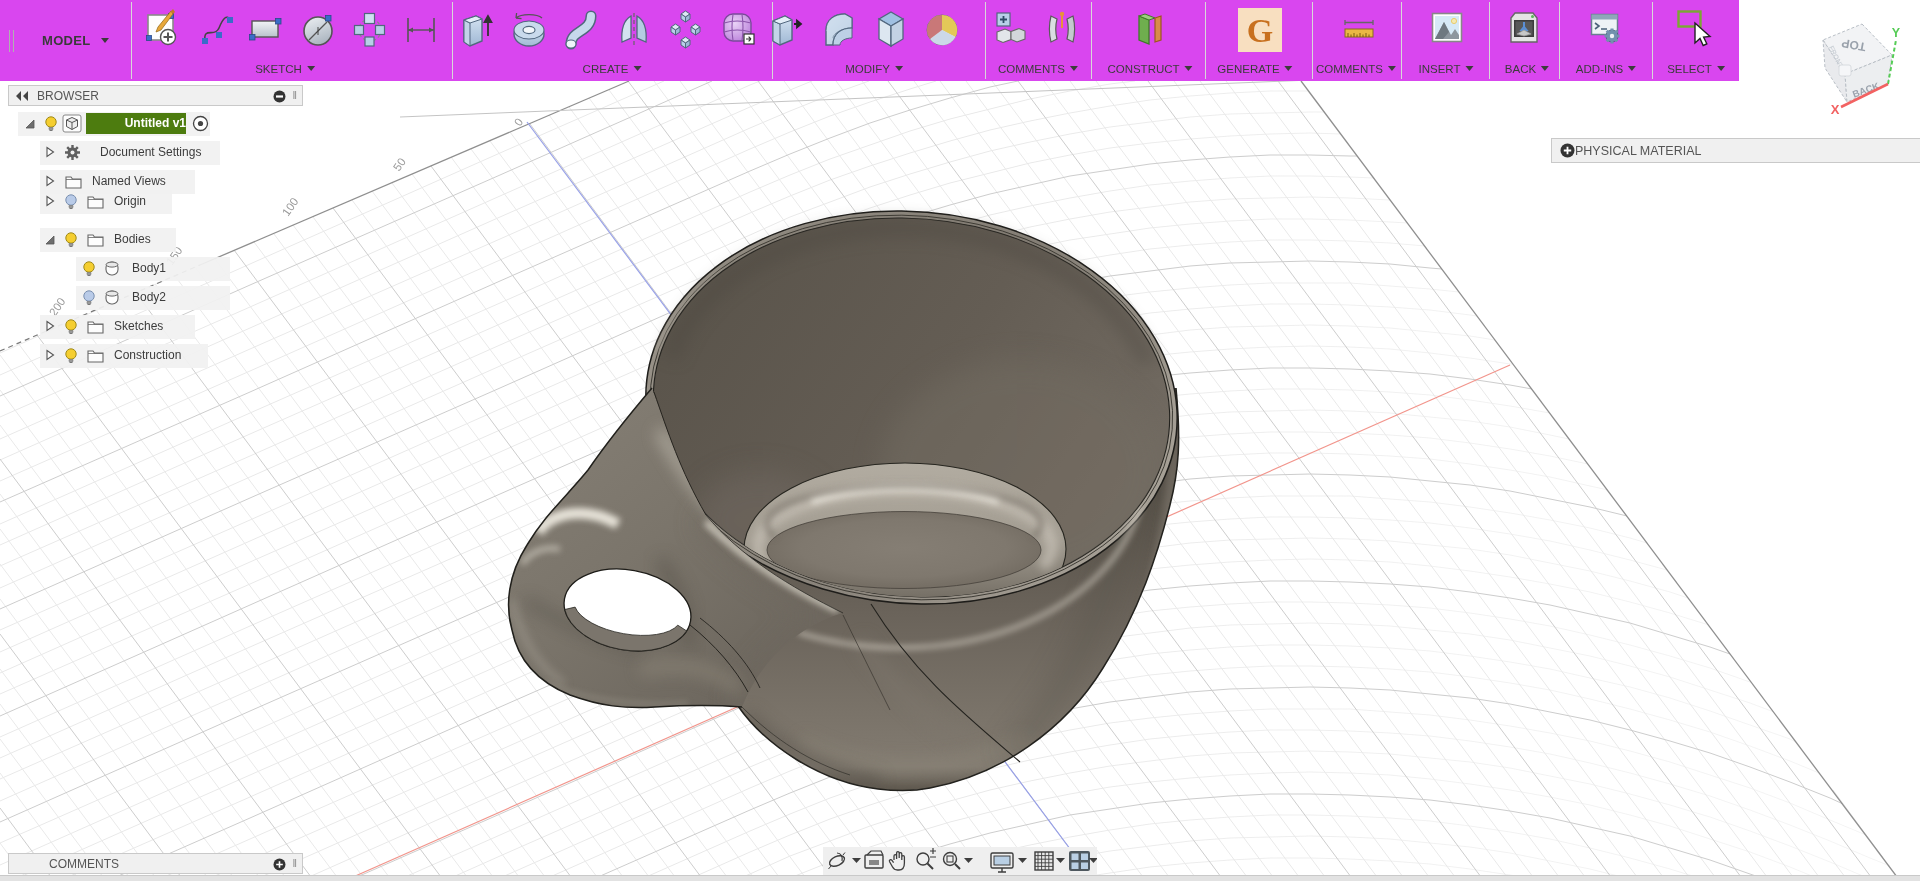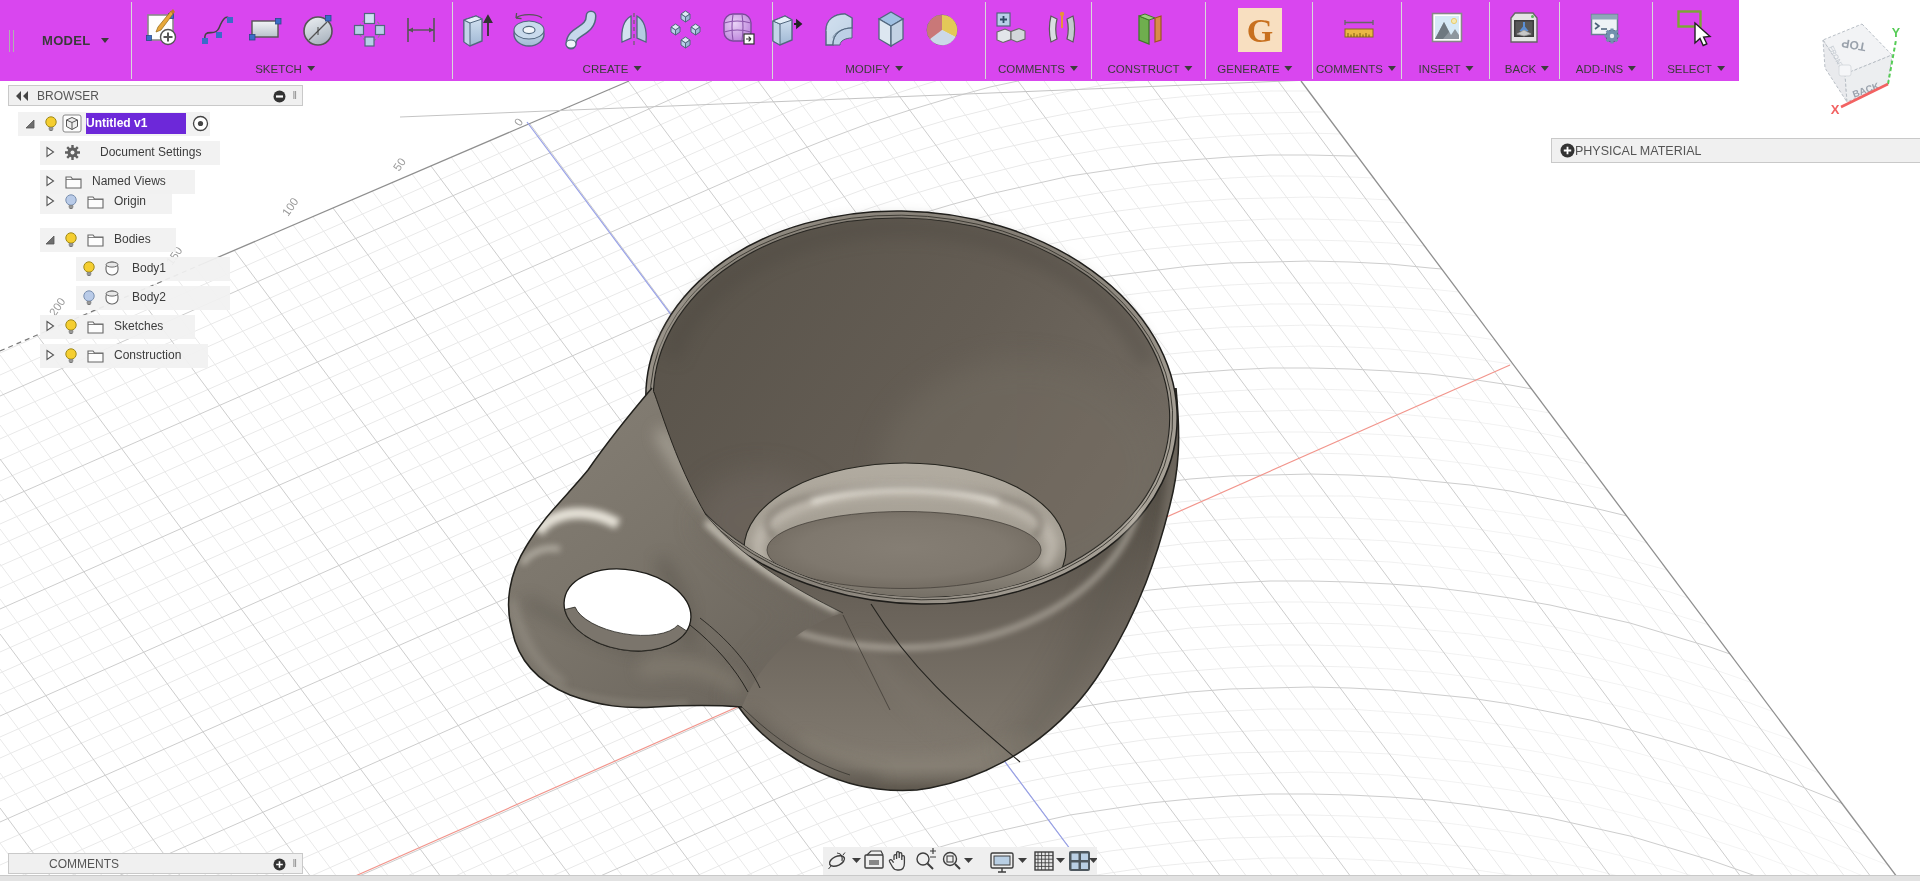--- a/index.html
+++ b/index.html
@@ -414,21 +414,21 @@
       <svg style="position:absolute;left:26px;top:3px" width="14" height="19" viewBox="0 0 14 19">
 <circle cx="7" cy="7" r="5.2" fill="#f5ce30" stroke="#a08a18" stroke-width="1"></circle>
 <path d="M5 12.5 h4 v2 h-4 Z" fill="#999" stroke="#777" stroke-width="0.6"></path>
 <path d="M5.5 15.5 h3" stroke="#777" stroke-width="1"></path>
       </svg>
       <svg style="position:absolute;left:44px;top:2px" width="20" height="19" viewBox="0 0 20 19">
 <rect x="1" y="1" width="18" height="17" rx="2" fill="#fdfdfd" stroke="#888" stroke-width="1"></rect>
 <path d="M10 3.5 L15.5 6 L15.5 12.5 L10 15.5 L4.5 12.5 L4.5 6 Z" fill="#eee" stroke="#555" stroke-width="1"></path>
 <path d="M4.5 6 L10 8.5 L15.5 6 M10 8.5 V15.5" fill="none" stroke="#555" stroke-width="1"></path>
       </svg>
-      <div style="position:absolute;left:68px;top:1px;width:100px;height:21px;background:#6d28d9;color:#fff;font-weight:bold;font-size:12px;text-align:left;line-height:21px">Untitled v1</div>
+      <div style="position:absolute;left:68px;top:1px;width:100px;height:21px;background:#4d7c0f;color:#fff;font-weight:bold;font-size:12px;text-align:right;line-height:21px">Untitled v1</div>
       <svg style="position:absolute;left:174px;top:3px" width="17" height="17" viewBox="0 0 17 17">
         <circle cx="8.5" cy="8.5" r="7" fill="#fff" stroke="#444" stroke-width="1.3"></circle>
         <circle cx="8.5" cy="8.5" r="2.6" fill="#444"></circle>
       </svg>
     </div>
     <div class="trow" style="left:40px;top:141px;width:180px">
       <svg style="position:absolute;left:4px;top:5px" width="12" height="12" viewBox="0 0 12 12">
         <path d="M3 1.5 L9.5 6 L3 10.5 Z" fill="#fdfdfd" stroke="#555" stroke-width="1.1"></path>
       </svg>
       <svg style="position:absolute;left:24px;top:3px" width="17" height="17" viewBox="0 0 17 17">

